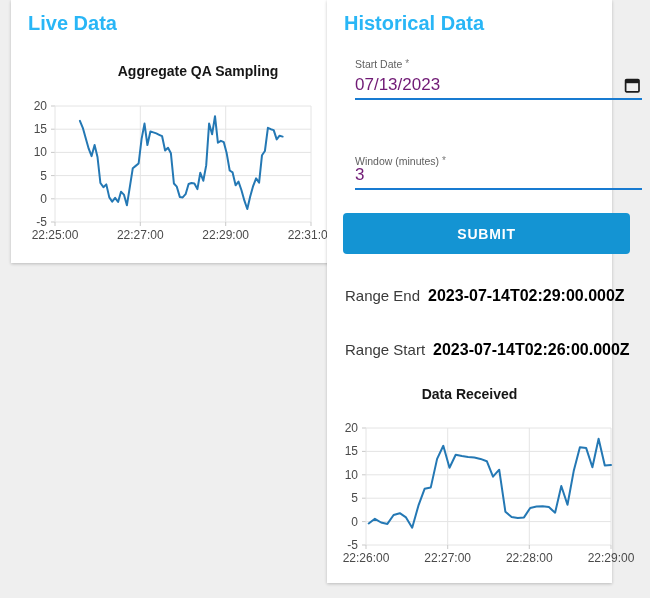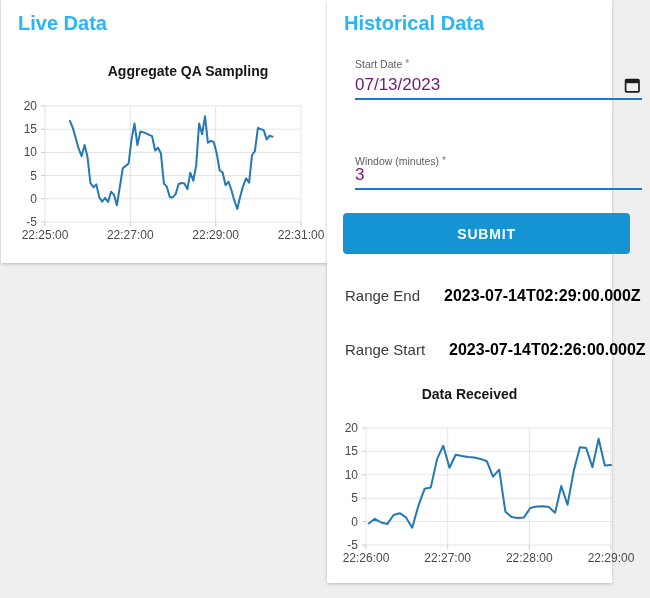--- a/index.html
+++ b/index.html
@@ -3,21 +3,21 @@
 <meta charset="utf-8">
 <style>
   :root{
     --page_bg:#efefef; --card_bg:#ffffff; --heading:#29b6f6;
     --button_bg:#1494d3; --underline:#187bd1; --line:#2478b4;
   }
   *{box-sizing:border-box; margin:0; padding:0;}
   html,body{width:650px;height:598px;}
   body{font-family:"Liberation Sans", sans-serif; background:var(--page_bg); position:relative; overflow:hidden;}
   .card{position:absolute; background:var(--card_bg); box-shadow:0 1px 3px rgba(0,0,0,.22);}
-  .card-live{left:1px; top:0; width:374px; height:263px;}
+  .card-live{left:11px; top:0; width:374px; height:263px;}
   .card-hist{left:327px; top:0; width:285px; height:583px;}
   .panel-title{position:absolute; left:17px; top:12px; font-size:20px; font-weight:bold; color:var(--heading);}
   .chart-title{position:absolute; left:0; right:0; text-align:center; font-size:14px; font-weight:bold; color:#161616;}
   .chart-title.live{top:63px;}
   .chart-title.hist{top:386px;}
   svg.chart{position:absolute; left:0; overflow:visible;}
   #chart-live{top:85px;}
   #chart-hist{top:380px;}
   svg .grid{stroke:#e4e4e4; stroke-width:1;}
   svg .tickmark{stroke:#c9c9c9; stroke-width:1;}
@@ -31,21 +31,21 @@
   .flabel{position:absolute; top:0; left:0; font-size:10.5px; color:#5f5f5f;}
   .freq{font-size:10px; color:#7a7a7a; margin-left:3px; vertical-align:top;}
   .fvalue{position:absolute; left:0; bottom:3px; font-size:17px; color:#701a75;}
   .ficon{position:absolute; right:1px; bottom:4px; width:17px; height:17px; cursor:pointer;}
   .submit-btn{position:absolute; left:16px; top:213px; width:287px; height:41px; border:none; border-radius:4px;
     background:var(--button_bg); color:#fff; font-family:"Liberation Sans", sans-serif; font-size:14px;
     font-weight:bold; letter-spacing:.8px; cursor:pointer;}
   .result-row{position:absolute; left:18px; font-size:15px; color:#3a3a3a; white-space:nowrap;}
   .result-1{top:287px;}
   .result-2{top:341px;}
-  .result-value{font-size:16px; font-weight:bold; color:#000; margin-left:24px;}
+  .result-value{font-size:16px; font-weight:bold; color:#000; margin-left:8px;}
 </style>
 </head>
 <body>
 
 <div>
 
   <section class="card card-live">
     <div class="panel-title">Live Data</div>
     <div class="chart-title live">Aggregate QA Sampling</div>
     <svg id="chart-live" class="chart" width="322" height="160">

